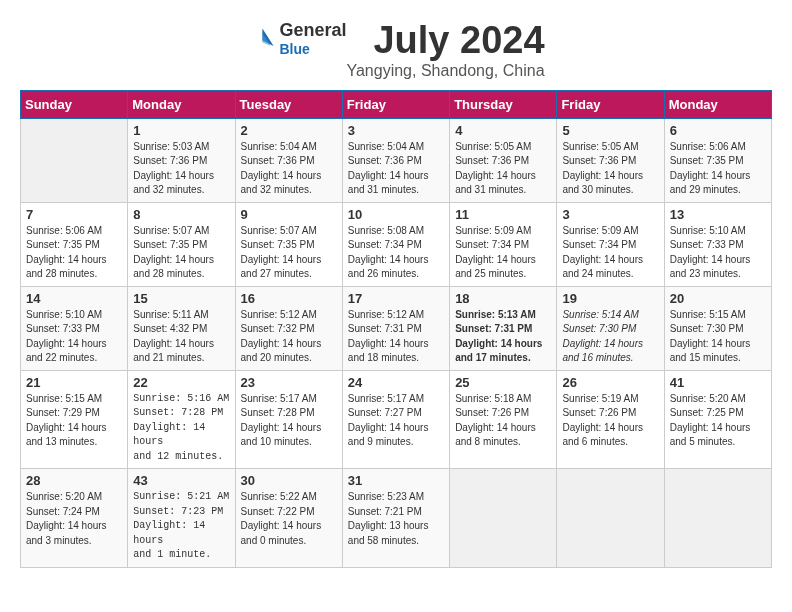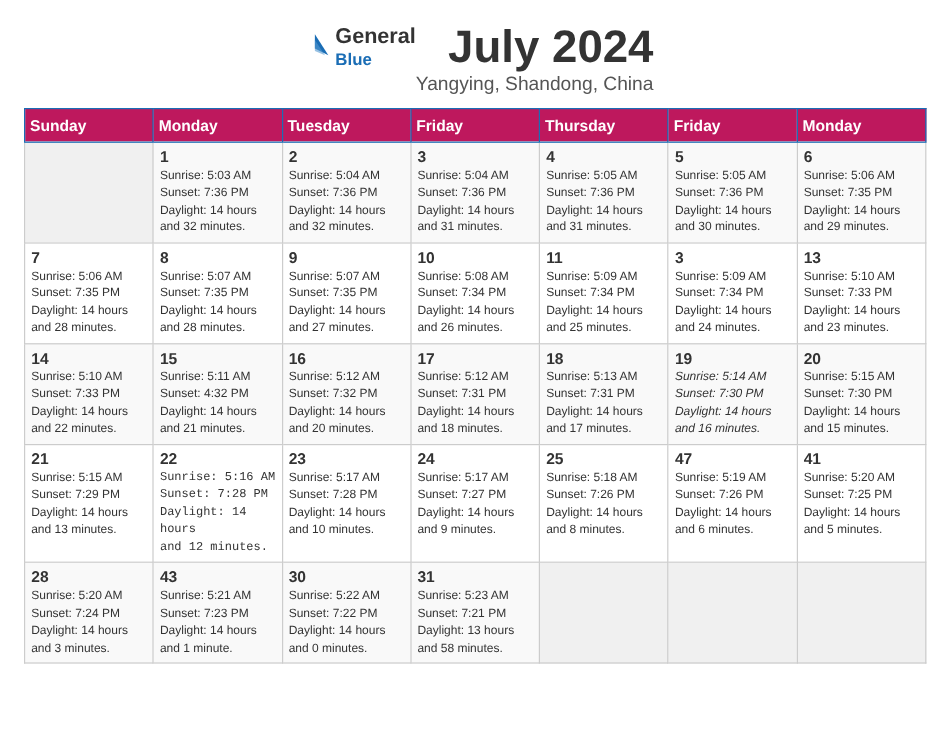--- a/index.html
+++ b/index.html
@@ -238,21 +238,21 @@
         </td>
         <td>
           <span class="day-number">17</span>
           <div class="day-info" style="white-space: pre-line;">Sunrise: 5:12 AM
 Sunset: 7:31 PM
 Daylight: 14 hours
 and 18 minutes.</div>
         </td>
         <td>
           <span class="day-number">18</span>
-          <div class="day-info" style="white-space: pre-line;">Sunrise: 5:13 AM
+          <div class="day-info" style="white-space: pre-line; font-weight: bold;">Sunrise: 5:13 AM
 Sunset: 7:31 PM
 Daylight: 14 hours
 and 17 minutes.</div>
         </td>
         <td>
           <span class="day-number">19</span>
           <div class="day-info" style="white-space: pre-line; font-style: italic;">Sunrise: 5:14 AM
 Sunset: 7:30 PM
 Daylight: 14 hours
 and 16 minutes.</div>
@@ -295,21 +295,21 @@
 and 9 minutes.</div>
         </td>
         <td>
           <span class="day-number">25</span>
           <div class="day-info" style="white-space: pre-line;">Sunrise: 5:18 AM
 Sunset: 7:26 PM
 Daylight: 14 hours
 and 8 minutes.</div>
         </td>
         <td>
-          <span class="day-number">47</span>
+          <span class="day-number">26</span>
           <div class="day-info" style="white-space: pre-line;">Sunrise: 5:19 AM
 Sunset: 7:26 PM
 Daylight: 14 hours
 and 6 minutes.</div>
         </td>
         <td>
           <span class="day-number">41</span>
           <div class="day-info" style="white-space: pre-line;">Sunrise: 5:20 AM
 Sunset: 7:25 PM
 Daylight: 14 hours
@@ -319,21 +319,21 @@
       <tr>
         <td>
           <span class="day-number">28</span>
           <div class="day-info" style="white-space: pre-line;">Sunrise: 5:20 AM
 Sunset: 7:24 PM
 Daylight: 14 hours
 and 3 minutes.</div>
         </td>
         <td>
           <span class="day-number">43</span>
-          <div class="day-info" style="white-space: pre-line;">Sunrise: 5:21 AM
+          <div class="day-info" style="white-space: pre-line; font-family: Liberation Mono, monospace;">Sunrise: 5:21 AM
 Sunset: 7:23 PM
 Daylight: 14 hours
 and 1 minute.</div>
         </td>
         <td>
           <span class="day-number">30</span>
           <div class="day-info" style="white-space: pre-line;">Sunrise: 5:22 AM
 Sunset: 7:22 PM
 Daylight: 14 hours
 and 0 minutes.</div>

